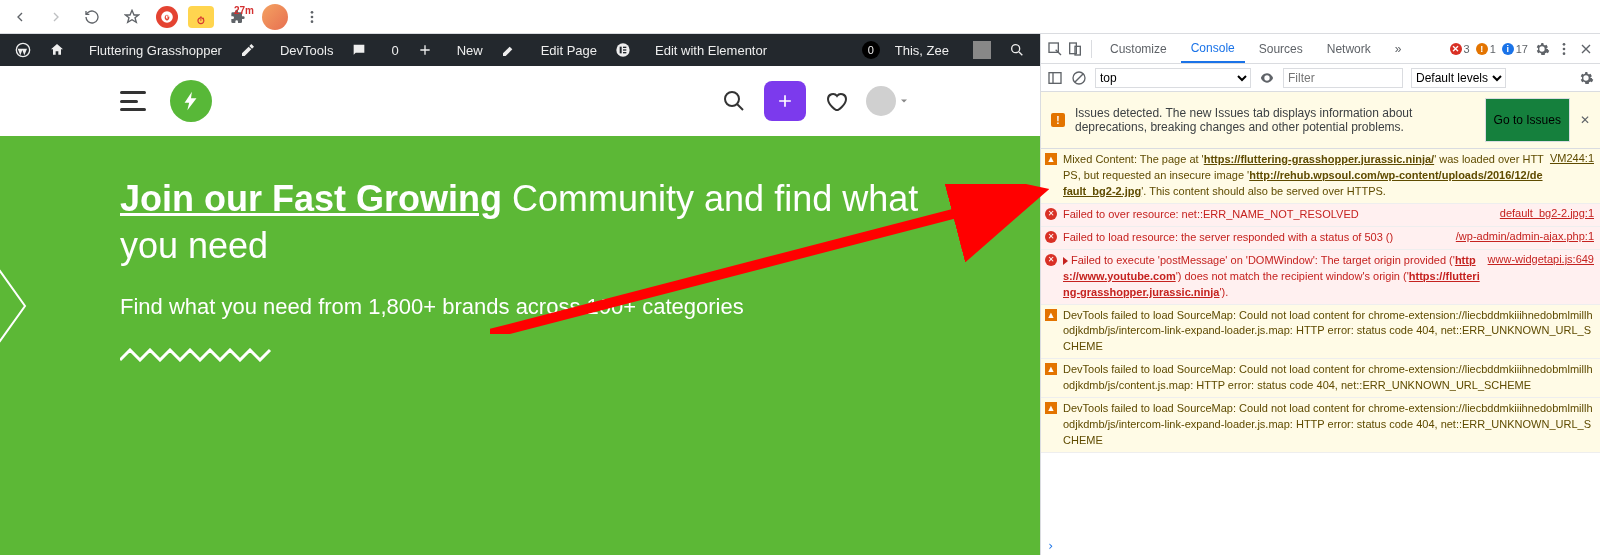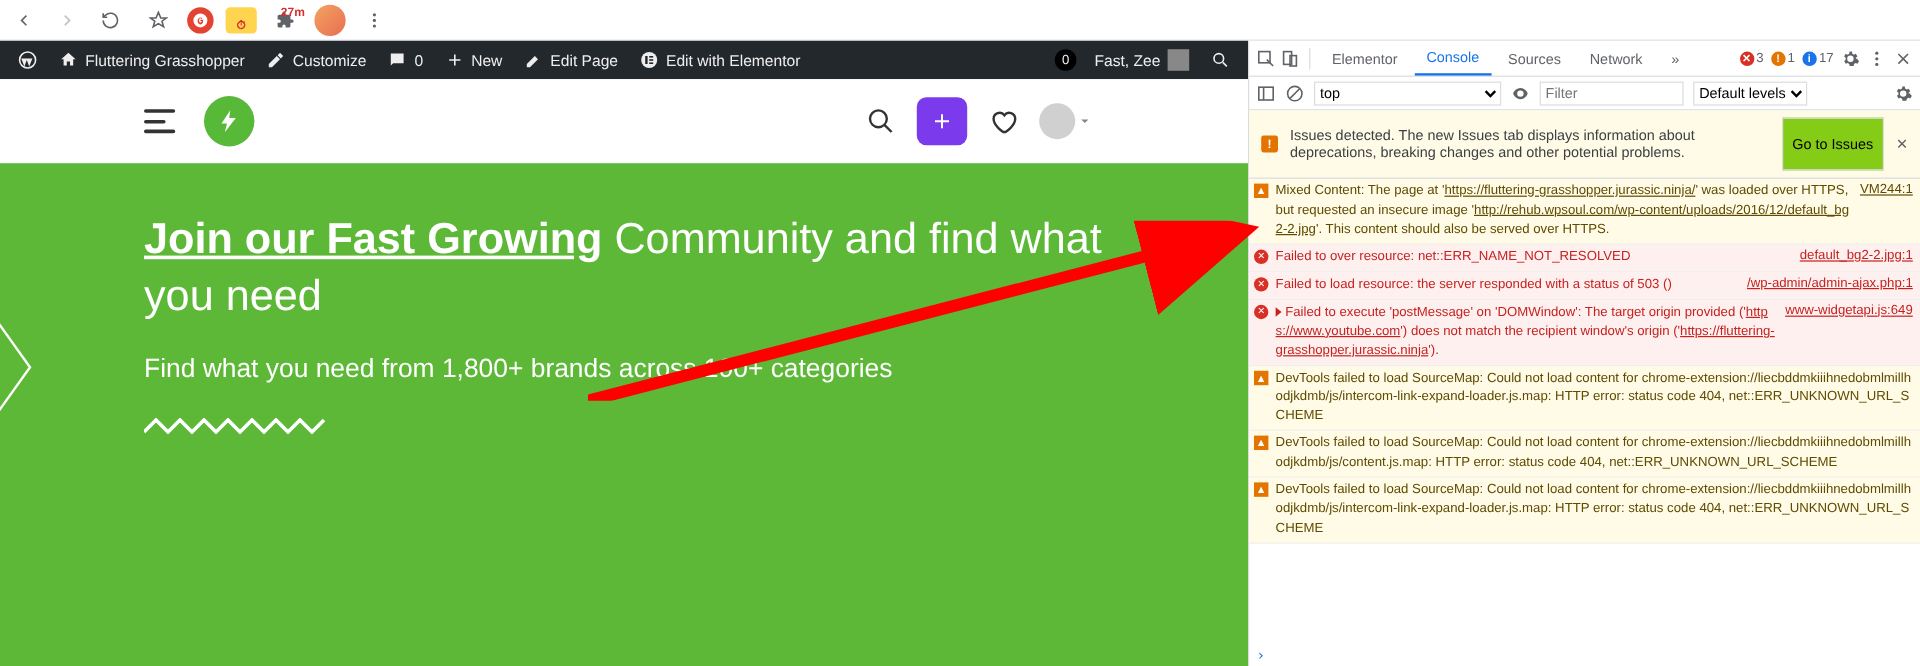--- a/index.html
+++ b/index.html
@@ -16,21 +16,21 @@
 .chrome-ext { width: 24px; height: 24px; display: flex; align-items: center; justify-content: center; border-radius: 4px; font-size: 10px; font-weight: bold; }
 .profile-pic { width: 26px; height: 26px; border-radius: 50%; background: linear-gradient(135deg,#f4a261,#e76f51); }
 
 
 .content { display: flex; flex: 1; min-height: 0; }
 .page-side { flex: 1; min-width: 0; display: flex; flex-direction: column; position: relative; }
 .devtools-side { width: 560px; border-left: 1px solid #dadce0; display: flex; flex-direction: column; background: #fff; }
 
 
 .wp-admin-bar { height: 32px; background: #23282d; display: flex; align-items: center; color: #eee; font-size: 13px; padding: 0 6px; }
-.wp-item { display: flex; align-items: center; gap: 6px; padding: 0 9px; height: 100%; cursor: pointer; }
+.wp-item { display: flex; align-items: center; gap: 24px; padding: 0 9px; height: 100%; cursor: pointer; }
 .wp-item svg { width: 16px; height: 16px; }
 .wp-right { margin-left: auto; display: flex; align-items: center; }
 .wp-badge { background: #000; border-radius: 10px; padding: 0 6px; height: 18px; display: flex; align-items: center; font-size: 11px; margin-right: 6px; }
 .wp-avatar { width: 18px; height: 18px; background: #888; }
 
 
 .page-header { height: 70px; background: #fff; display: flex; align-items: center; padding: 0 130px 0 120px; gap: 16px; }
 .hamburger { width: 26px; height: 20px; display: flex; flex-direction: column; justify-content: space-between; cursor: pointer; }
 .hamburger span { height: 3px; background: #333; border-radius: 2px; }
 .hamburger span:nth-child(1){width:100%}.hamburger span:nth-child(2){width:70%}.hamburger span:nth-child(3){width:100%}
@@ -62,29 +62,29 @@
 .dot-err{background:#d93025}.dot-warn{background:#e37400}.dot-info{background:#1a73e8}
 
 .dt-filter { height: 28px; border-bottom: 1px solid #dadce0; display: flex; align-items: center; padding: 0 6px; gap: 8px; font-size: 12px; color: #5f6368; }
 .dt-filter select { border: 1px solid #dadce0; height: 20px; font-size: 12px; background: #fff; flex-shrink: 0; }
 .dt-filter .ctx-select { width: 156px; }
 .dt-filter .lvl-select { width: 95px; }
 .dt-filter input { border: 1px solid #dadce0; height: 20px; font-size: 12px; padding: 0 4px; width: 120px; }
 .dt-filter .gear { margin-left: auto; }
 
 .dt-issues { display: flex; align-items: center; padding: 6px 10px; gap: 10px; border-bottom: 1px solid #dadce0; background: #fffbe6; font-size: 12px; color: #3c4043; }
-.issues-btn { border: 1px solid #dadce0; background: #84cc16; padding: 14px 8px; font-size: 12px; cursor: pointer; white-space: nowrap; }
+.issues-btn { border: 1px solid #dadce0; background: #15803d; padding: 14px 8px; font-size: 12px; cursor: pointer; white-space: nowrap; }
 
 .dt-log { flex: 1; overflow: auto; font-family: Menlo, Consolas, monospace; font-size: 11px; }
 .log-row { display: flex; padding: 3px 6px 3px 4px; border-bottom: 1px solid #eee; gap: 6px; align-items: flex-start; }
 .log-row.err { background: #fff0f0; color: #c5221f; }
 .log-row.warn { background: #fffbe6; color: #5f4b00; }
 .log-icon { width: 12px; height: 12px; flex-shrink: 0; margin-top: 1px; display: flex; align-items: center; justify-content: center; }
 .log-msg { flex: 1; white-space: pre-wrap; word-break: break-all; line-height: 1.45; }
-.log-msg a, .log-msg .link { text-decoration: underline; }
+.log-msg a, .log-msg .link { text-decoration: underline; font-weight: bold; }
 .log-src { text-decoration: underline; white-space: nowrap; flex-shrink: 0; }
 .caret { display:inline-block; width:0;height:0;border-top:4px solid transparent;border-bottom:4px solid transparent;border-left:5px solid currentColor; margin-right:3px; vertical-align: middle;}
 .dt-prompt { color:#1a73e8; font-family: Menlo, Consolas, monospace; font-size:12px; padding:2px 6px;}
 .dt-ico { width:16px;height:16px; color:#5f6368; cursor:pointer; }
 </style>
 </head>
 <body>
 
 <div class="root">
 
@@ -150,21 +150,21 @@
         <div class="wp-item">
             <svg viewBox="0 0 24 24" fill="#eee">
               <path d="M12 3l9 8h-3v8h-4v-5h-4v5H6v-8H3z"></path>
             </svg>
             <span>Fluttering Grasshopper</span>
           </div>
         <div class="wp-item">
             <svg viewBox="0 0 24 24" fill="#eee">
               <path d="M3 17l10-10 4 4L7 21H3v-4zM14 6l4 4 3-3-4-4-3 3z"></path>
             </svg>
-            <span>Customize</span>
+            <span>DevTools</span>
           </div>
         <div class="wp-item">
             <svg viewBox="0 0 24 24" fill="#eee">
               <path d="M4 4h16v12H7l-3 3V4z"></path>
             </svg>
             <span>0</span>
           </div>
         <div class="wp-item">
             <svg viewBox="0 0 24 24" fill="#eee">
               <path d="M11 5h2v6h6v2h-6v6h-2v-6H5v-2h6z"></path>
@@ -185,21 +185,21 @@
               <rect x="12" y="11" width="5" height="2" fill="#23282d"></rect>
               <rect x="12" y="15" width="5" height="2" fill="#23282d"></rect>
             </svg>
             <span>Edit with Elementor</span>
           </div>
         <div class="wp-right">
           <div class="wp-badge">
               <span>0</span>
             </div>
           <div class="wp-item">
-              <span>Fast, Zee</span>
+              <span>This, Zee</span>
               <div class="wp-avatar"></div>
             </div>
           <div class="wp-item">
               <svg viewBox="0 0 24 24" fill="none" stroke="#eee" stroke-width="2">
                 <circle cx="10" cy="10" r="6"></circle>
                 <path d="M20 20l-5-5"></path>
               </svg>
             </div>
         </div>
       </div>
@@ -264,21 +264,21 @@
       <div class="dt-top">
         <svg class="dt-ico" viewBox="0 0 24 24" fill="none" stroke="currentColor" stroke-width="2">
             <rect x="3" y="3" width="14" height="14"></rect>
             <path d="M13 13l8 8"></path>
           </svg>
         <svg class="dt-ico" viewBox="0 0 24 24" fill="none" stroke="currentColor" stroke-width="2">
             <rect x="4" y="3" width="10" height="16"></rect>
             <rect x="12" y="8" width="8" height="13"></rect>
           </svg>
         <div style="width:1px;height:18px;background:#dadce0;margin:0 4px;"></div>
-        <div class="dt-tab">Elementor</div>
+        <div class="dt-tab">Customize</div>
         <div class="dt-tab active">Console</div>
         <div class="dt-tab">Sources</div>
         <div class="dt-tab">Network</div>
         <div class="dt-tab">»</div>
         <div class="dt-top-right">
           <div class="dt-count">
               <span class="dot dot-err">✕</span>
               <span>3</span>
             </div>
           <div class="dt-count">

